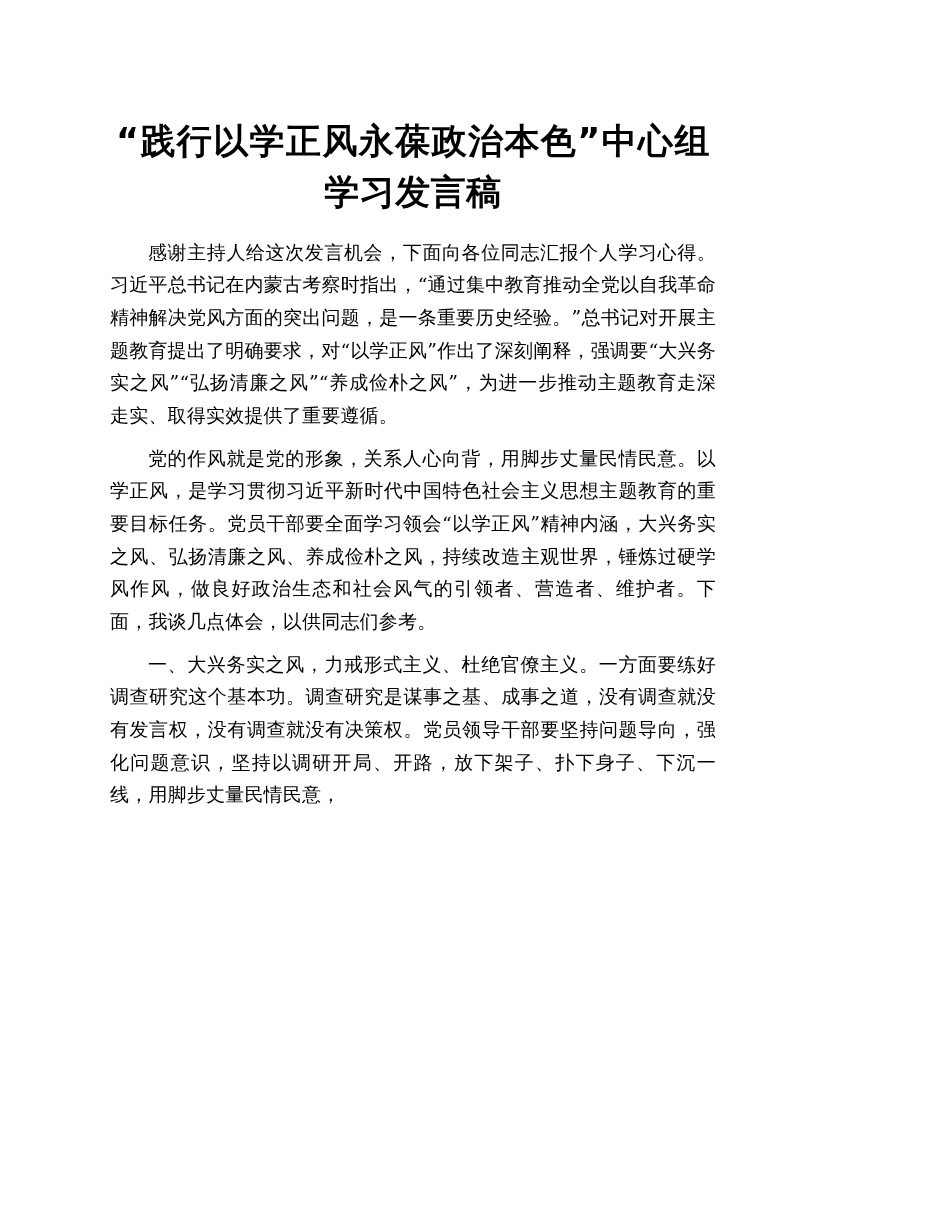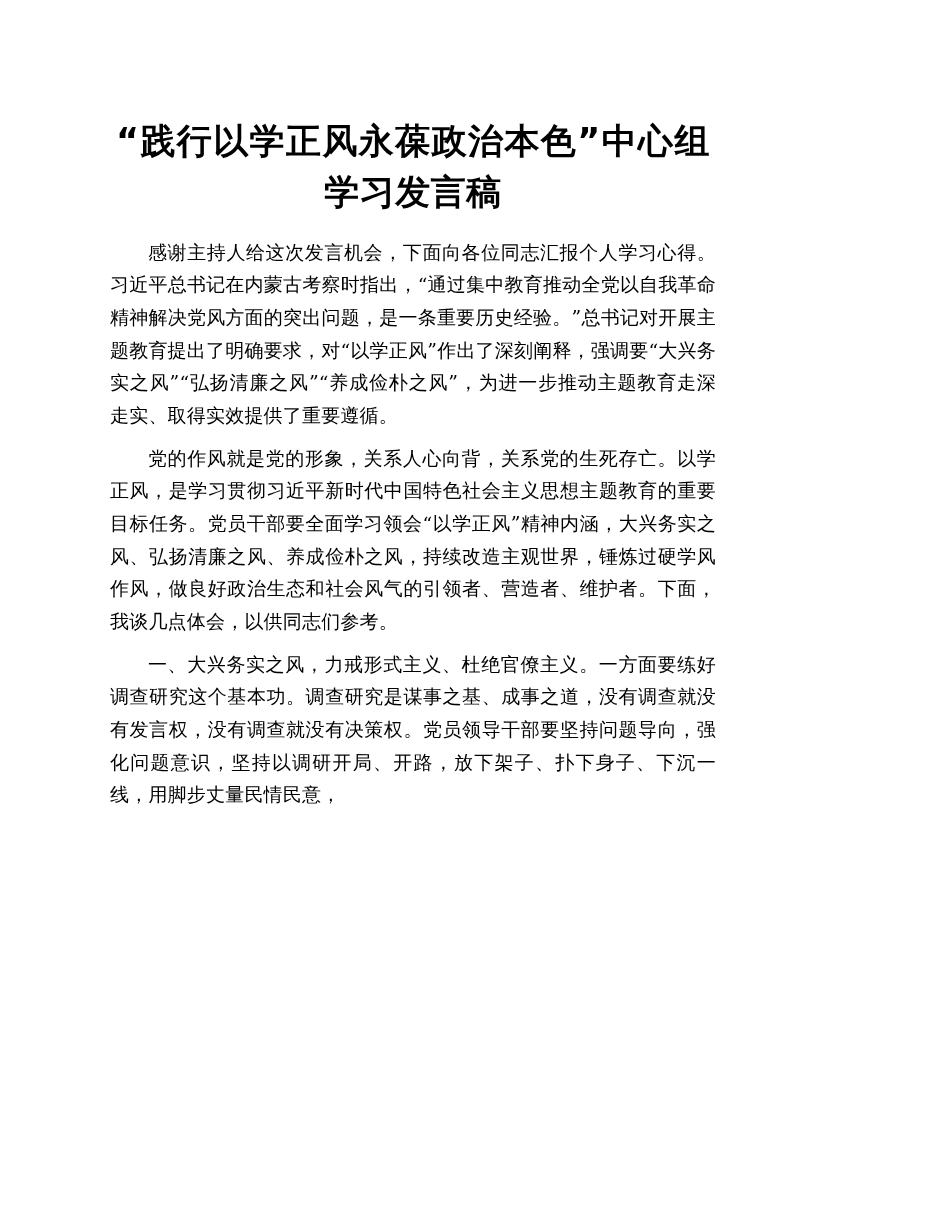--- a/index.html
+++ b/index.html
@@ -42,15 +42,15 @@
     margin: 0 0 10px 0;
     letter-spacing: 0.2px;
   }
 </style>
 </head>
 <body>
 
 <div class="page">
   <h1 class="doc-title">“践行以学正风永葆政治本色”中心组学习发言稿</h1>
   <p class="para">感谢主持人给这次发言机会，下面向各位同志汇报个人学习心得。习近平总书记在内蒙古考察时指出，“通过集中教育推动全党以自我革命精神解决党风方面的突出问题，是一条重要历史经验。”总书记对开展主题教育提出了明确要求，对“以学正风”作出了深刻阐释，强调要“大兴务实之风”“弘扬清廉之风”“养成俭朴之风”，为进一步推动主题教育走深走实、取得实效提供了重要遵循。</p>
-  <p class="para">党的作风就是党的形象，关系人心向背，关系党的生死存亡。以学正风，是学习贯彻习近平新时代中国特色社会主义思想主题教育的重要目标任务。党员干部要全面学习领会“以学正风”精神内涵，大兴务实之风、弘扬清廉之风、养成俭朴之风，持续改造主观世界，锤炼过硬学风作风，做良好政治生态和社会风气的引领者、营造者、维护者。下面，我谈几点体会，以供同志们参考。</p>
+  <p class="para">党的作风就是党的形象，关系人心向背，用脚步丈量民情民意。以学正风，是学习贯彻习近平新时代中国特色社会主义思想主题教育的重要目标任务。党员干部要全面学习领会“以学正风”精神内涵，大兴务实之风、弘扬清廉之风、养成俭朴之风，持续改造主观世界，锤炼过硬学风作风，做良好政治生态和社会风气的引领者、营造者、维护者。下面，我谈几点体会，以供同志们参考。</p>
   <p class="para">一、大兴务实之风，力戒形式主义、杜绝官僚主义。一方面要练好调查研究这个基本功。调查研究是谋事之基、成事之道，没有调查就没有发言权，没有调查就没有决策权。党员领导干部要坚持问题导向，强化问题意识，坚持以调研开局、开路，放下架子、扑下身子、下沉一线，用脚步丈量民情民意，</p>
 </div>
 
 </body></html>

